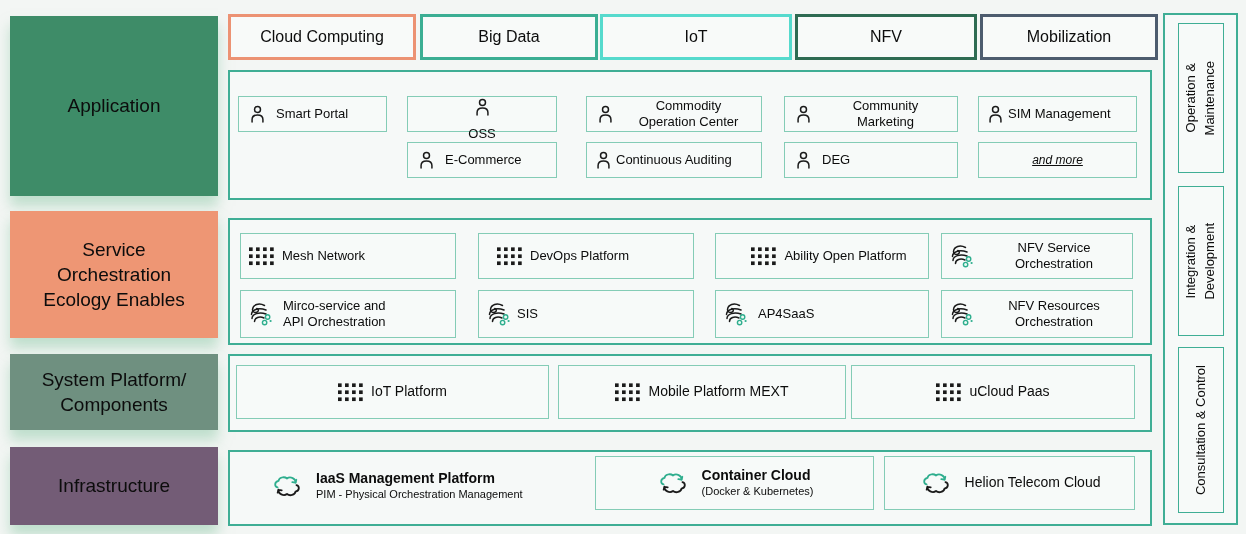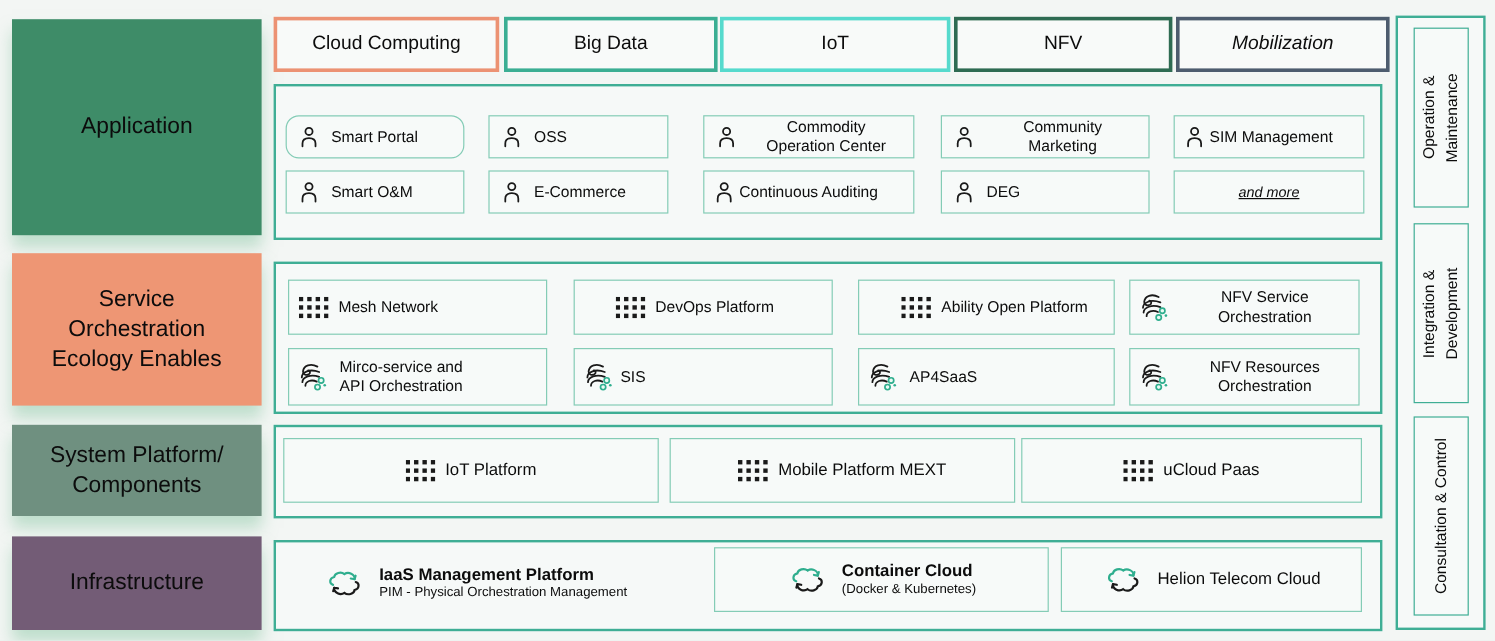--- a/index.html
+++ b/index.html
@@ -115,34 +115,34 @@
 Orchestration
 Ecology Enables</div>
   <div class="leftblock" style="top: 354px; height: 76px; background-color: rgb(111, 144, 128);">System Platform/
 Components</div>
   <div class="leftblock" style="top: 447px; height: 78px; background-color: rgb(115, 92, 118);">Infrastructure</div>
 
   <div class="tab" style="left: 228px; width: 182px; border-color: rgb(236, 146, 115);">Cloud Computing</div>
   <div class="tab" style="left: 420px; width: 172px; border-color: rgb(59, 174, 147);">Big Data</div>
   <div class="tab" style="left: 600px; width: 186px; border-color: rgb(86, 218, 205);">IoT</div>
   <div class="tab" style="left: 795px; width: 176px; border-color: rgb(46, 107, 82);">NFV</div>
-  <div class="tab" style="left: 980px; width: 172px; border-color: rgb(77, 92, 110); font-style: italic;">Mobilization</div>
+  <div class="tab" style="left: 980px; width: 172px; border-color: rgb(77, 92, 110);">Mobilization</div>
 
   <div class="outer" style="top:70px;height:130px;"></div>
   <div class="outer" style="top:218px;height:127px;"></div>
   <div class="outer" style="top:354px;height:78px;"></div>
   <div class="outer" style="top:450px;height:76px;"></div>
 
-  <div class="item" style="left:238px;top:96px;width:149px;height:36px;border-radius:11px;">
+  <div class="item" style="left:238px;top:96px;width:149px;height:36px;">
     <svg class="ic" width="21" height="21">
         <use href="#i-person"></use>
       </svg>
     <span class="lbl">Smart Portal</span>
   </div>
-  <div class="item" style="left:407px;top:96px;width:150px;height:36px;">
+  <div class="item" style="left:407px;top:96px;width:150px;height:36px;flex-direction:column;">
     <svg class="ic" width="21" height="21">
         <use href="#i-person"></use>
       </svg>
     <span class="lbl">OSS</span>
   </div>
   <div class="item centerlbl" style="left:586px;top:96px;width:176px;height:36px;">
     <svg class="ic" width="21" height="21">
         <use href="#i-person"></use>
       </svg>
     <span class="lbl">Commodity
@@ -155,26 +155,20 @@
     <span class="lbl">Community
 Marketing</span>
   </div>
   <div class="item tight" style="left:978px;top:96px;width:159px;height:36px;">
     <svg class="ic" width="21" height="21">
         <use href="#i-person"></use>
       </svg>
     <span class="lbl">SIM Management</span>
   </div>
 
-  <div class="item" style="left:238px;top:142px;width:149px;height:36px;">
-    <svg class="ic" width="21" height="21">
-        <use href="#i-person"></use>
-      </svg>
-    <span class="lbl">Smart O&amp;M</span>
-  </div>
   <div class="item" style="left:407px;top:142px;width:150px;height:36px;align-items:center;">
     <svg class="ic" width="21" height="21">
         <use href="#i-person"></use>
       </svg>
     <span class="lbl">E-Commerce</span>
   </div>
   <div class="item tight" style="left:586px;top:142px;width:176px;height:36px;">
     <svg class="ic" width="21" height="21">
         <use href="#i-person"></use>
       </svg>
@@ -189,21 +183,21 @@
   <div class="item andmore" style="left:978px;top:142px;width:159px;height:36px;">
     <span class="lbl">and more</span>
   </div>
 
   <div class="item" style="left:240px;top:233px;width:216px;height:46px;">
     <svg class="ic" width="25" height="19">
         <use href="#i-grid"></use>
       </svg>
     <span class="lbl">Mesh Network</span>
   </div>
-  <div class="item" style="left:478px;top:233px;width:216px;height:46px;padding-left:34px;">
+  <div class="item" style="left:478px;top:233px;width:216px;height:46px;padding-left:18px;">
     <svg class="ic" width="25" height="19">
         <use href="#i-grid"></use>
       </svg>
     <span class="lbl">DevOps Platform</span>
   </div>
   <div class="item" style="left:715px;top:233px;width:214px;height:46px;padding-left:22px;justify-content:center;">
     <svg class="ic" width="25" height="19">
         <use href="#i-grid"></use>
       </svg>
     <span class="lbl">Ability Open Platform</span>

